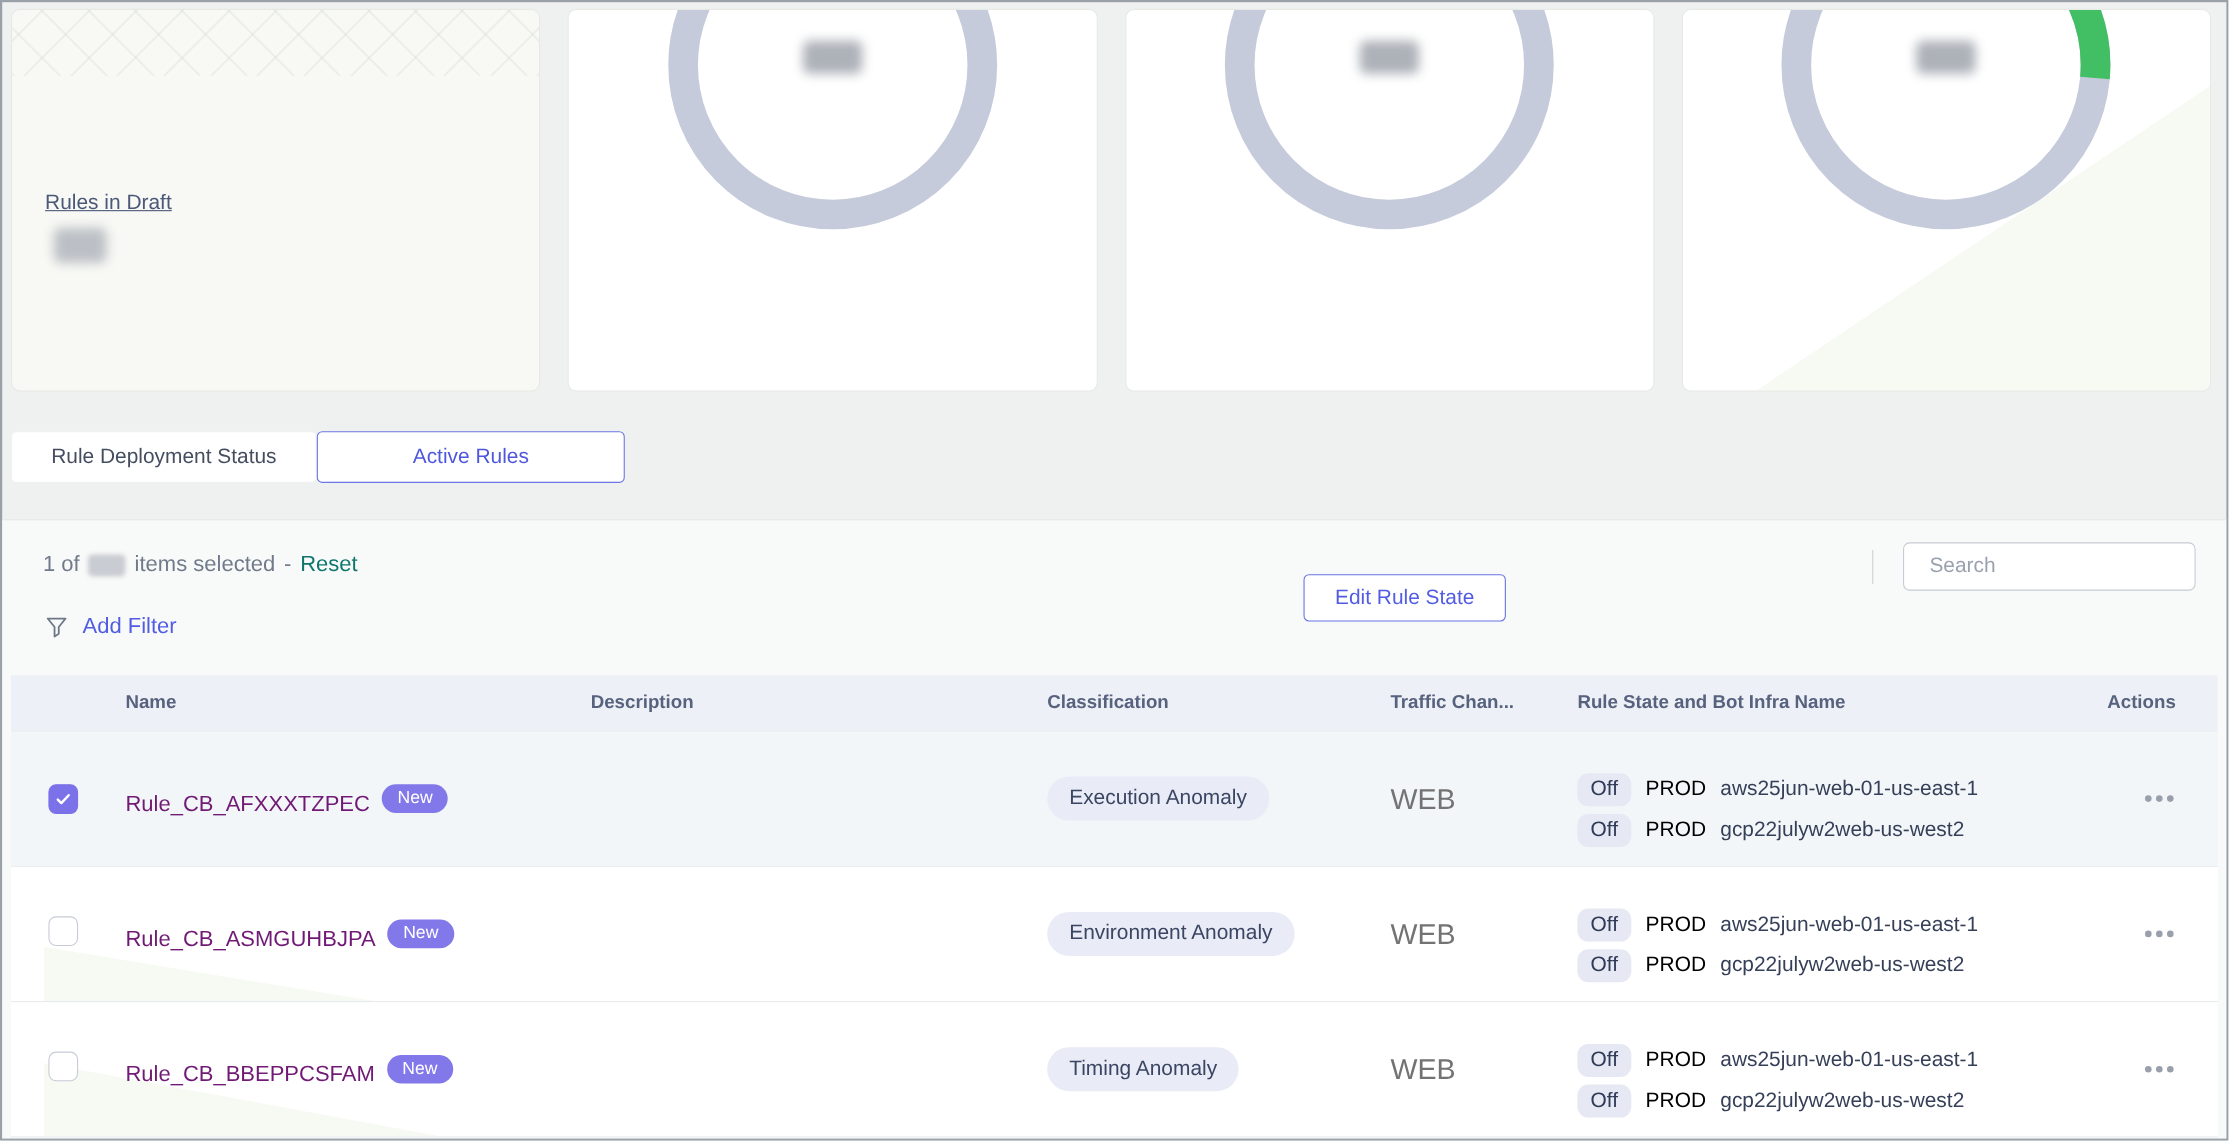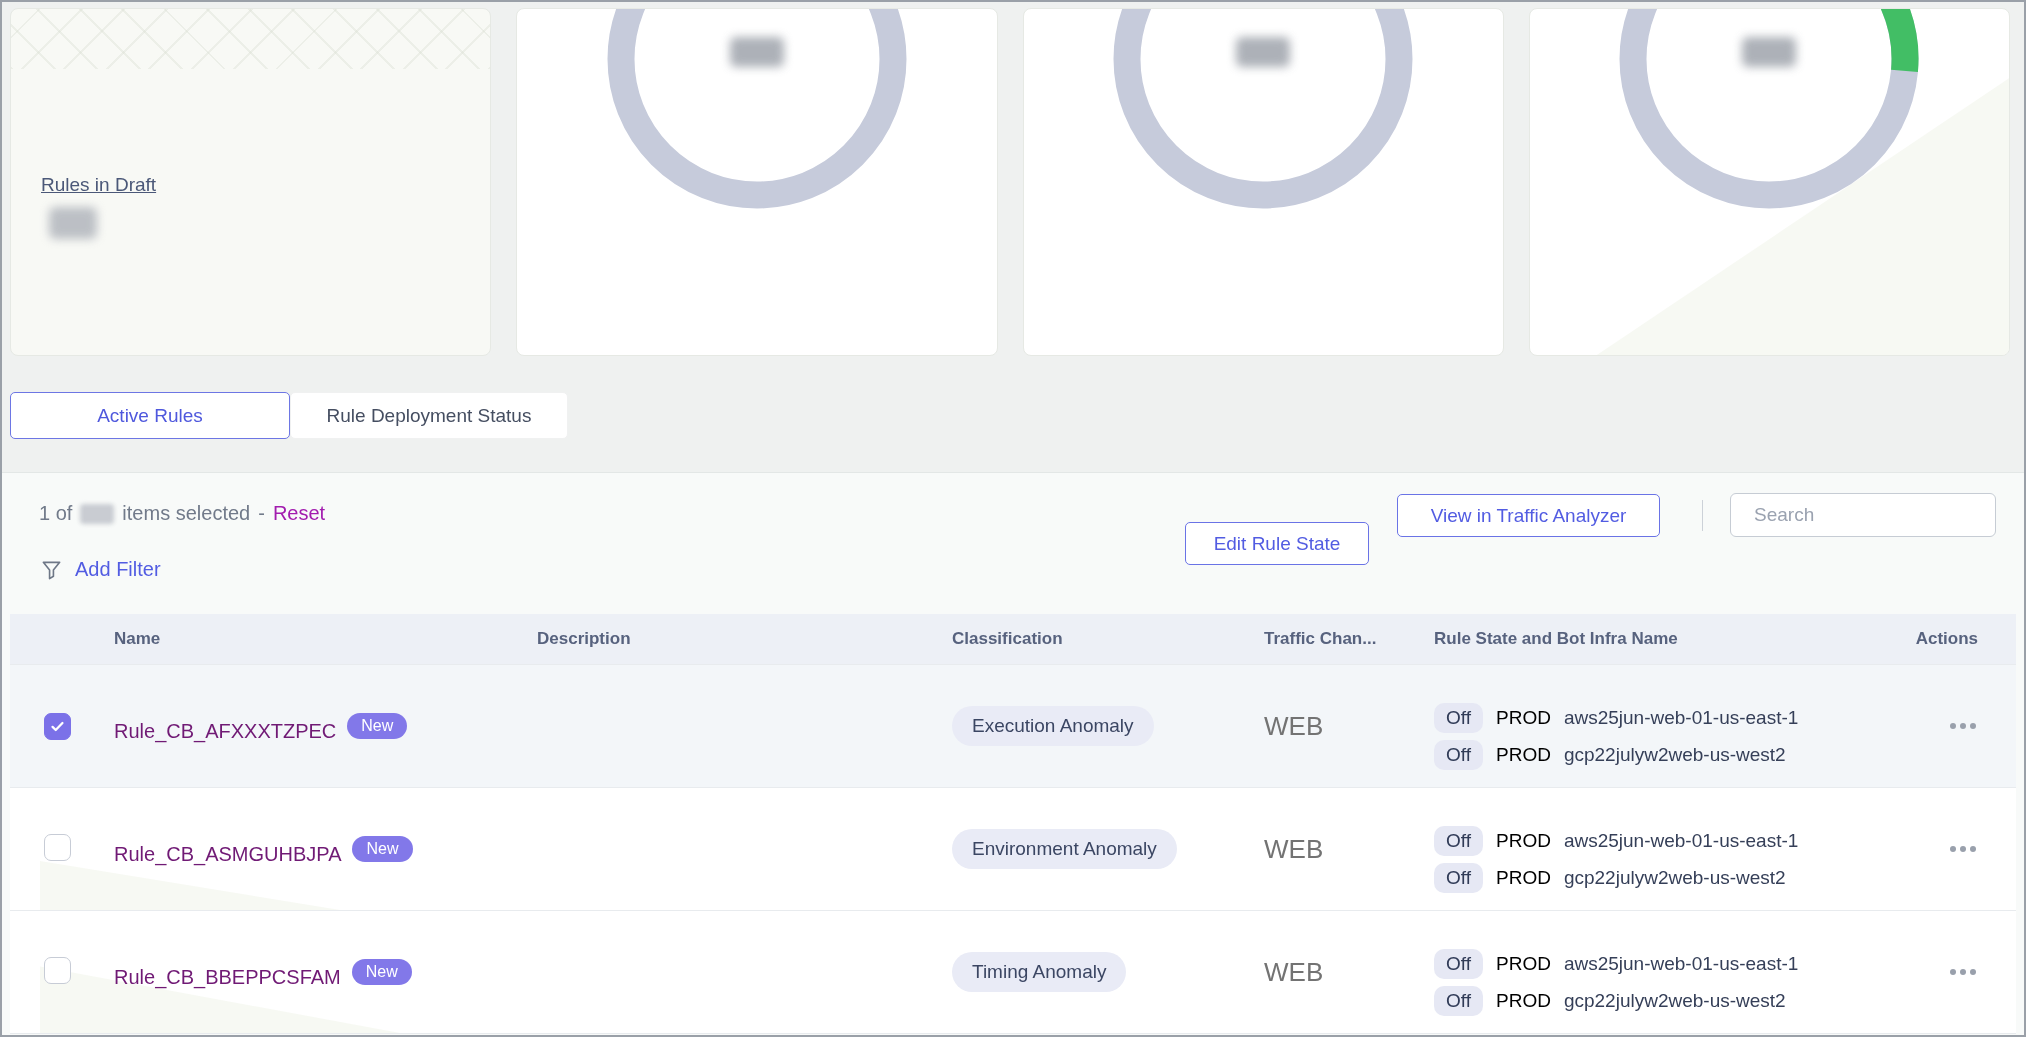--- a/index.html
+++ b/index.html
@@ -26,21 +26,21 @@
        border-radius:5px;font-size:19px;box-sizing:border-box;cursor:pointer;}
   .tab.active{width:280px;border:1.5px solid #6d76e4;color:#4f58dd;}
   .tab.inactive{width:278px;border:1px solid #f0f1f1;color:#454e61;}
 
   
   .lower-bg{position:absolute;top:470px;left:0;right:0;bottom:0;background:#f8faf9;border-top:1px solid #e3e7e6;}
 
   .sel-bar{position:absolute;top:500px;left:37px;display:flex;align-items:center;font-size:20px;color:#717a8a;}
   .count-blob{display:inline-block;width:34px;height:20px;background:#c9ccd2;border-radius:4px;filter:blur(2px);margin:0 8px;}
   .sel-bar .dash{margin:0 8px;}
-  .link{color:#a21caf;cursor:pointer;}
+  .link{color:#0f766e;cursor:pointer;}
 
   .add-filter{position:absolute;top:556px;left:38px;display:flex;align-items:center;gap:12px;font-size:20px;color:#525ce2;cursor:pointer;}
 
   .btn{position:absolute;top:492px;height:43px;box-sizing:border-box;border:1.4px solid #6a73e6;border-radius:5px;
        background:#ffffff;color:#525ce2;font-size:19px;display:flex;align-items:center;justify-content:center;cursor:pointer;}
   .btn-edit{left:1183px;width:184px;margin-top:28px;}
   .btn-view{left:1395px;width:263px;}
   .vdiv{position:absolute;top:498px;left:1700px;width:1px;height:31px;background:#ccd1d8;}
   .search{position:absolute;top:491px;left:1728px;width:266px;height:44px;box-sizing:border-box;border:1.2px solid #c6ccd4;
           border-radius:6px;background:#ffffff;display:flex;align-items:center;padding:0 12px;gap:9px;}
@@ -104,36 +104,35 @@
       <div class="diag"></div>
       <svg class="donut-svg" width="480" height="560" viewBox="0 0 480 560">
         <circle cx="240" cy="200" r="136" fill="none" stroke-width="27" stroke="#c6cbdb"></circle>
         <path d="M 308 82.2 A 136 136 0 0 1 375.5 211.9" fill="none" stroke-width="27" stroke="#42be65"></path>
       </svg>
       <div class="blob donut-blob"></div>
     </div>
   </div>
 
   <div class="tabs">
+    <div class="tab inactive">Rule Deployment Status</div>
     <div class="tab active">Active Rules</div>
-    <div class="tab inactive">Rule Deployment Status</div>
   </div>
 
   <div class="lower-bg"></div>
 
   <div class="sel-bar">
     <span>1 of</span>
     <span class="count-blob"></span>
     <span>items selected</span>
     <span class="dash">-</span>
     <span class="link">Reset</span>
   </div>
 
   <div class="btn btn-edit">Edit Rule State</div>
-  <div class="btn btn-view">View in Traffic Analyzer</div>
   <div class="vdiv"></div>
   <div class="search">
     <svg width="22" height="22" viewBox="0 0 24 24">
       <circle cx="10" cy="10" r="6.5" fill="none" stroke="#79818f" stroke-width="1.8"></circle>
       <line x1="15" y1="15" x2="20" y2="20" stroke="#79818f" stroke-width="1.8" stroke-linecap="round"></line>
     </svg>
     <input type="text" placeholder="Search" style="">
   </div>
 
   <div class="add-filter">

